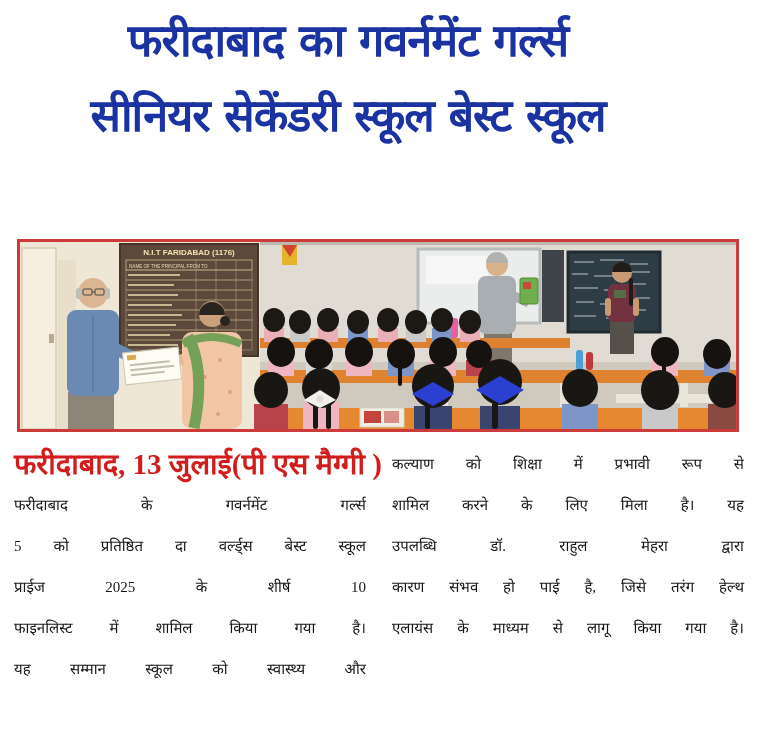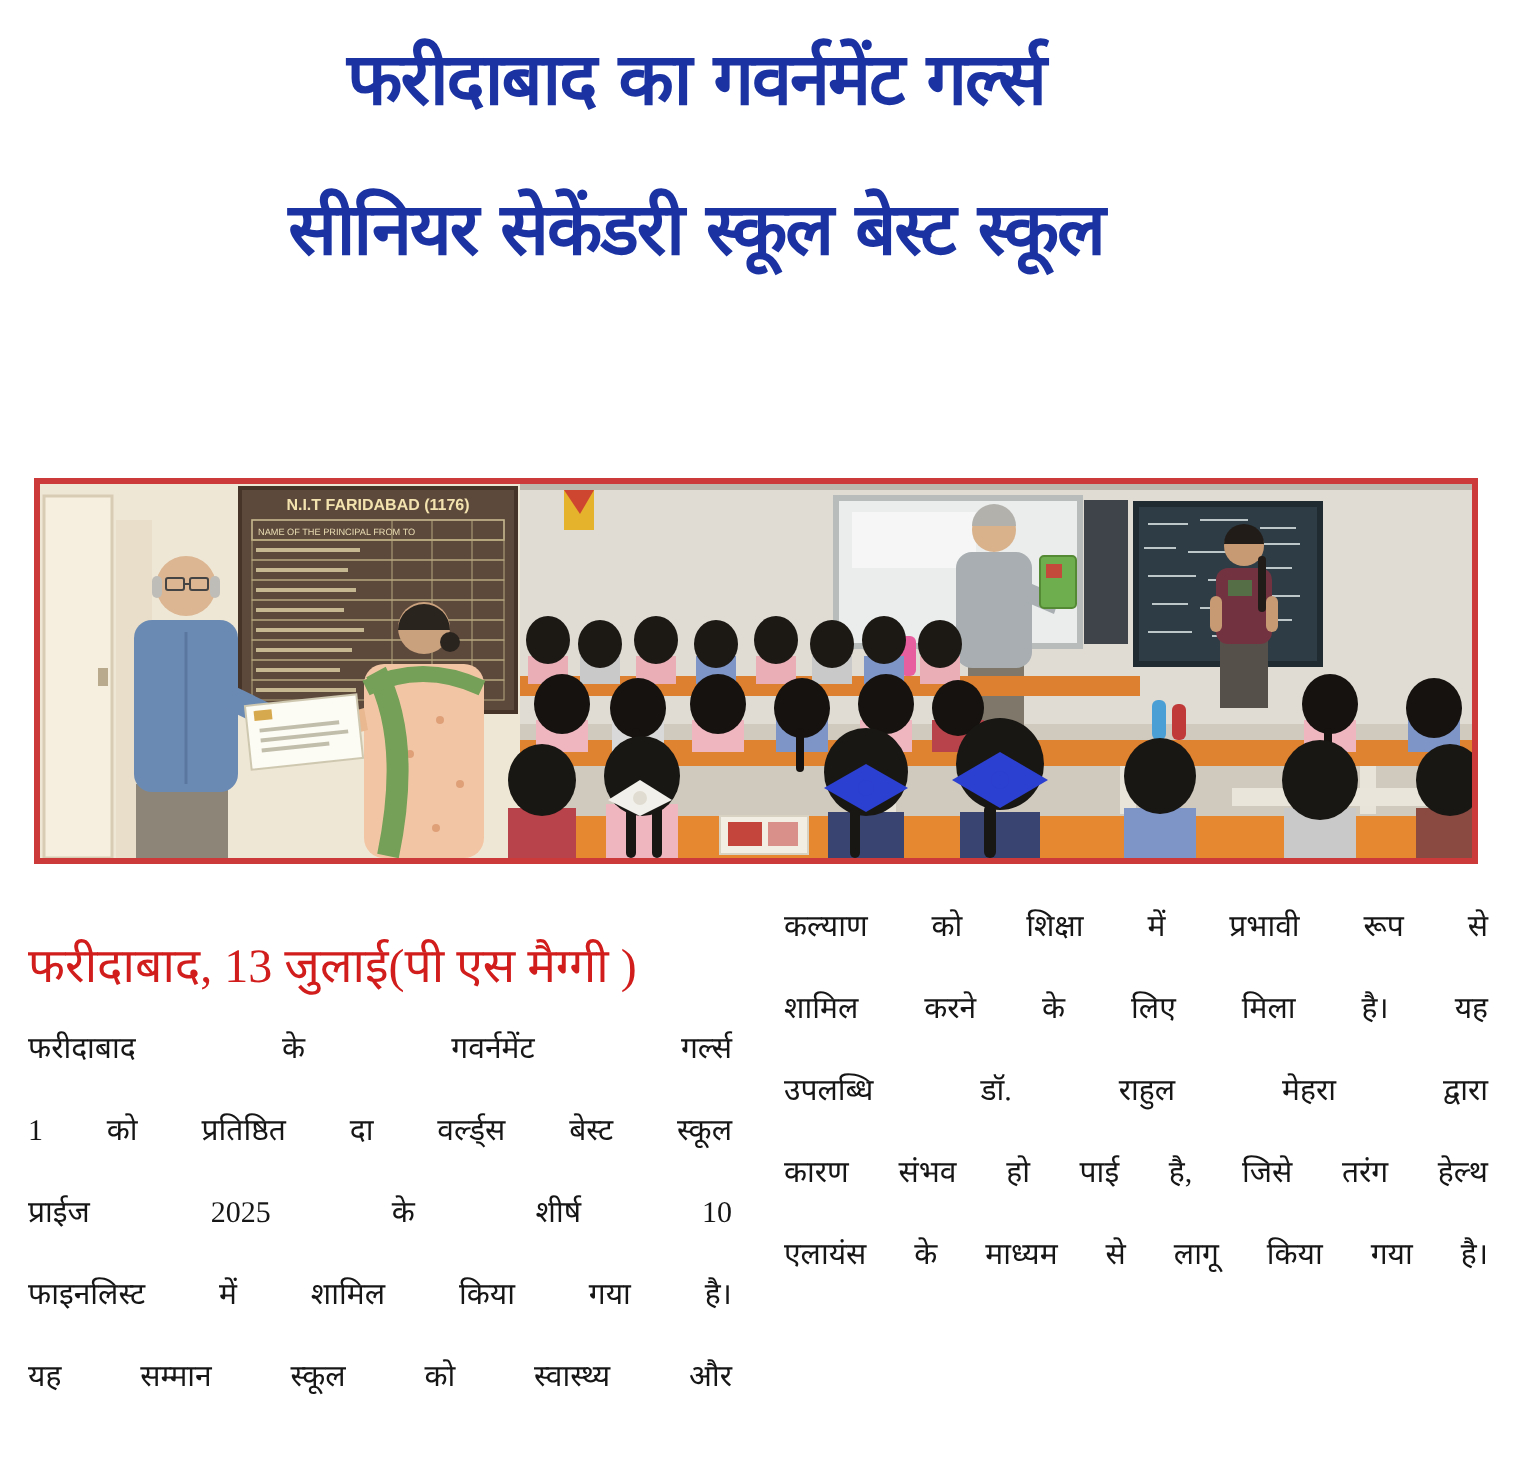--- a/index.html
+++ b/index.html
@@ -10,39 +10,39 @@
   }
   html,body{margin:0;padding:0;background:#ffffff;}
   .page{
     position:relative;width:758px;height:741px;background:#ffffff;
     font-family:"Liberation Serif",serif;overflow:hidden;
   }
   
   .headline{
     position:absolute;top:0;left:0;width:696px;text-align:center;
     font-family:"DejaVu Sans",sans-serif;font-weight:900;
-    font-size:36px;line-height:75px;color:var(--headline-blue);
+    font-size:45px;line-height:75px;color:var(--headline-blue);
     letter-spacing:-1px;padding-top:3px;
   }
   .headline .hl-line{white-space:nowrap;}
   
   .photo-frame{
     position:absolute;top:239px;left:17px;width:716px;height:187px;
     border:3px solid var(--photo-border-red);background:#86efac;
   }
   .photo-frame svg{display:block;width:716px;height:187px;}
   
   .article{
     position:absolute;top:444px;left:14px;width:730px;
     display:flex;gap:26px;color:var(--body-text);
   }
   .col{width:352px;}
   .dateline{
-    font-size:24px;font-weight:normal;color:var(--dateline-red);
-    line-height:41px;white-space:nowrap;margin-top:20px;
+    font-size:29px;font-weight:bold;color:var(--dateline-red);
+    line-height:41px;white-space:nowrap;
   }
   .body-line{
     font-size:15px;line-height:41px;color:var(--body-text);
     text-align:justify;text-align-last:justify;
   }
 </style>
 </head>
 <body>
 
 <div class="page">
@@ -333,21 +333,21 @@
           </g>
         </g>
       </g>
     </svg>
   </div>
 
   <div class="article">
     <div class="col">
       <div class="dateline">फरीदाबाद, 13 जुलाई(पी एस मैग्गी )</div>
       <div class="body-line">फरीदाबाद के गवर्नमेंट गर्ल्स</div>
-      <div class="body-line">1 को प्रतिष्ठित दा वर्ल्ड्स बेस्ट स्कूल</div>
+      <div class="body-line">5 को प्रतिष्ठित दा वर्ल्ड्स बेस्ट स्कूल</div>
       <div class="body-line">प्राईज 2025 के शीर्ष 10</div>
       <div class="body-line">फाइनलिस्ट में शामिल किया गया है।</div>
       <div class="body-line">यह सम्मान स्कूल को स्वास्थ्य और</div>
     </div>
     <div class="col">
       <div class="body-line">कल्याण को शिक्षा में प्रभावी रूप से</div>
       <div class="body-line">शामिल करने के लिए मिला है। यह</div>
       <div class="body-line">उपलब्धि डॉ. राहुल मेहरा द्वारा</div>
       <div class="body-line">कारण संभव हो पाई है, जिसे तरंग हेल्थ</div>
       <div class="body-line">एलायंस के माध्यम से लागू किया गया है।</div>

